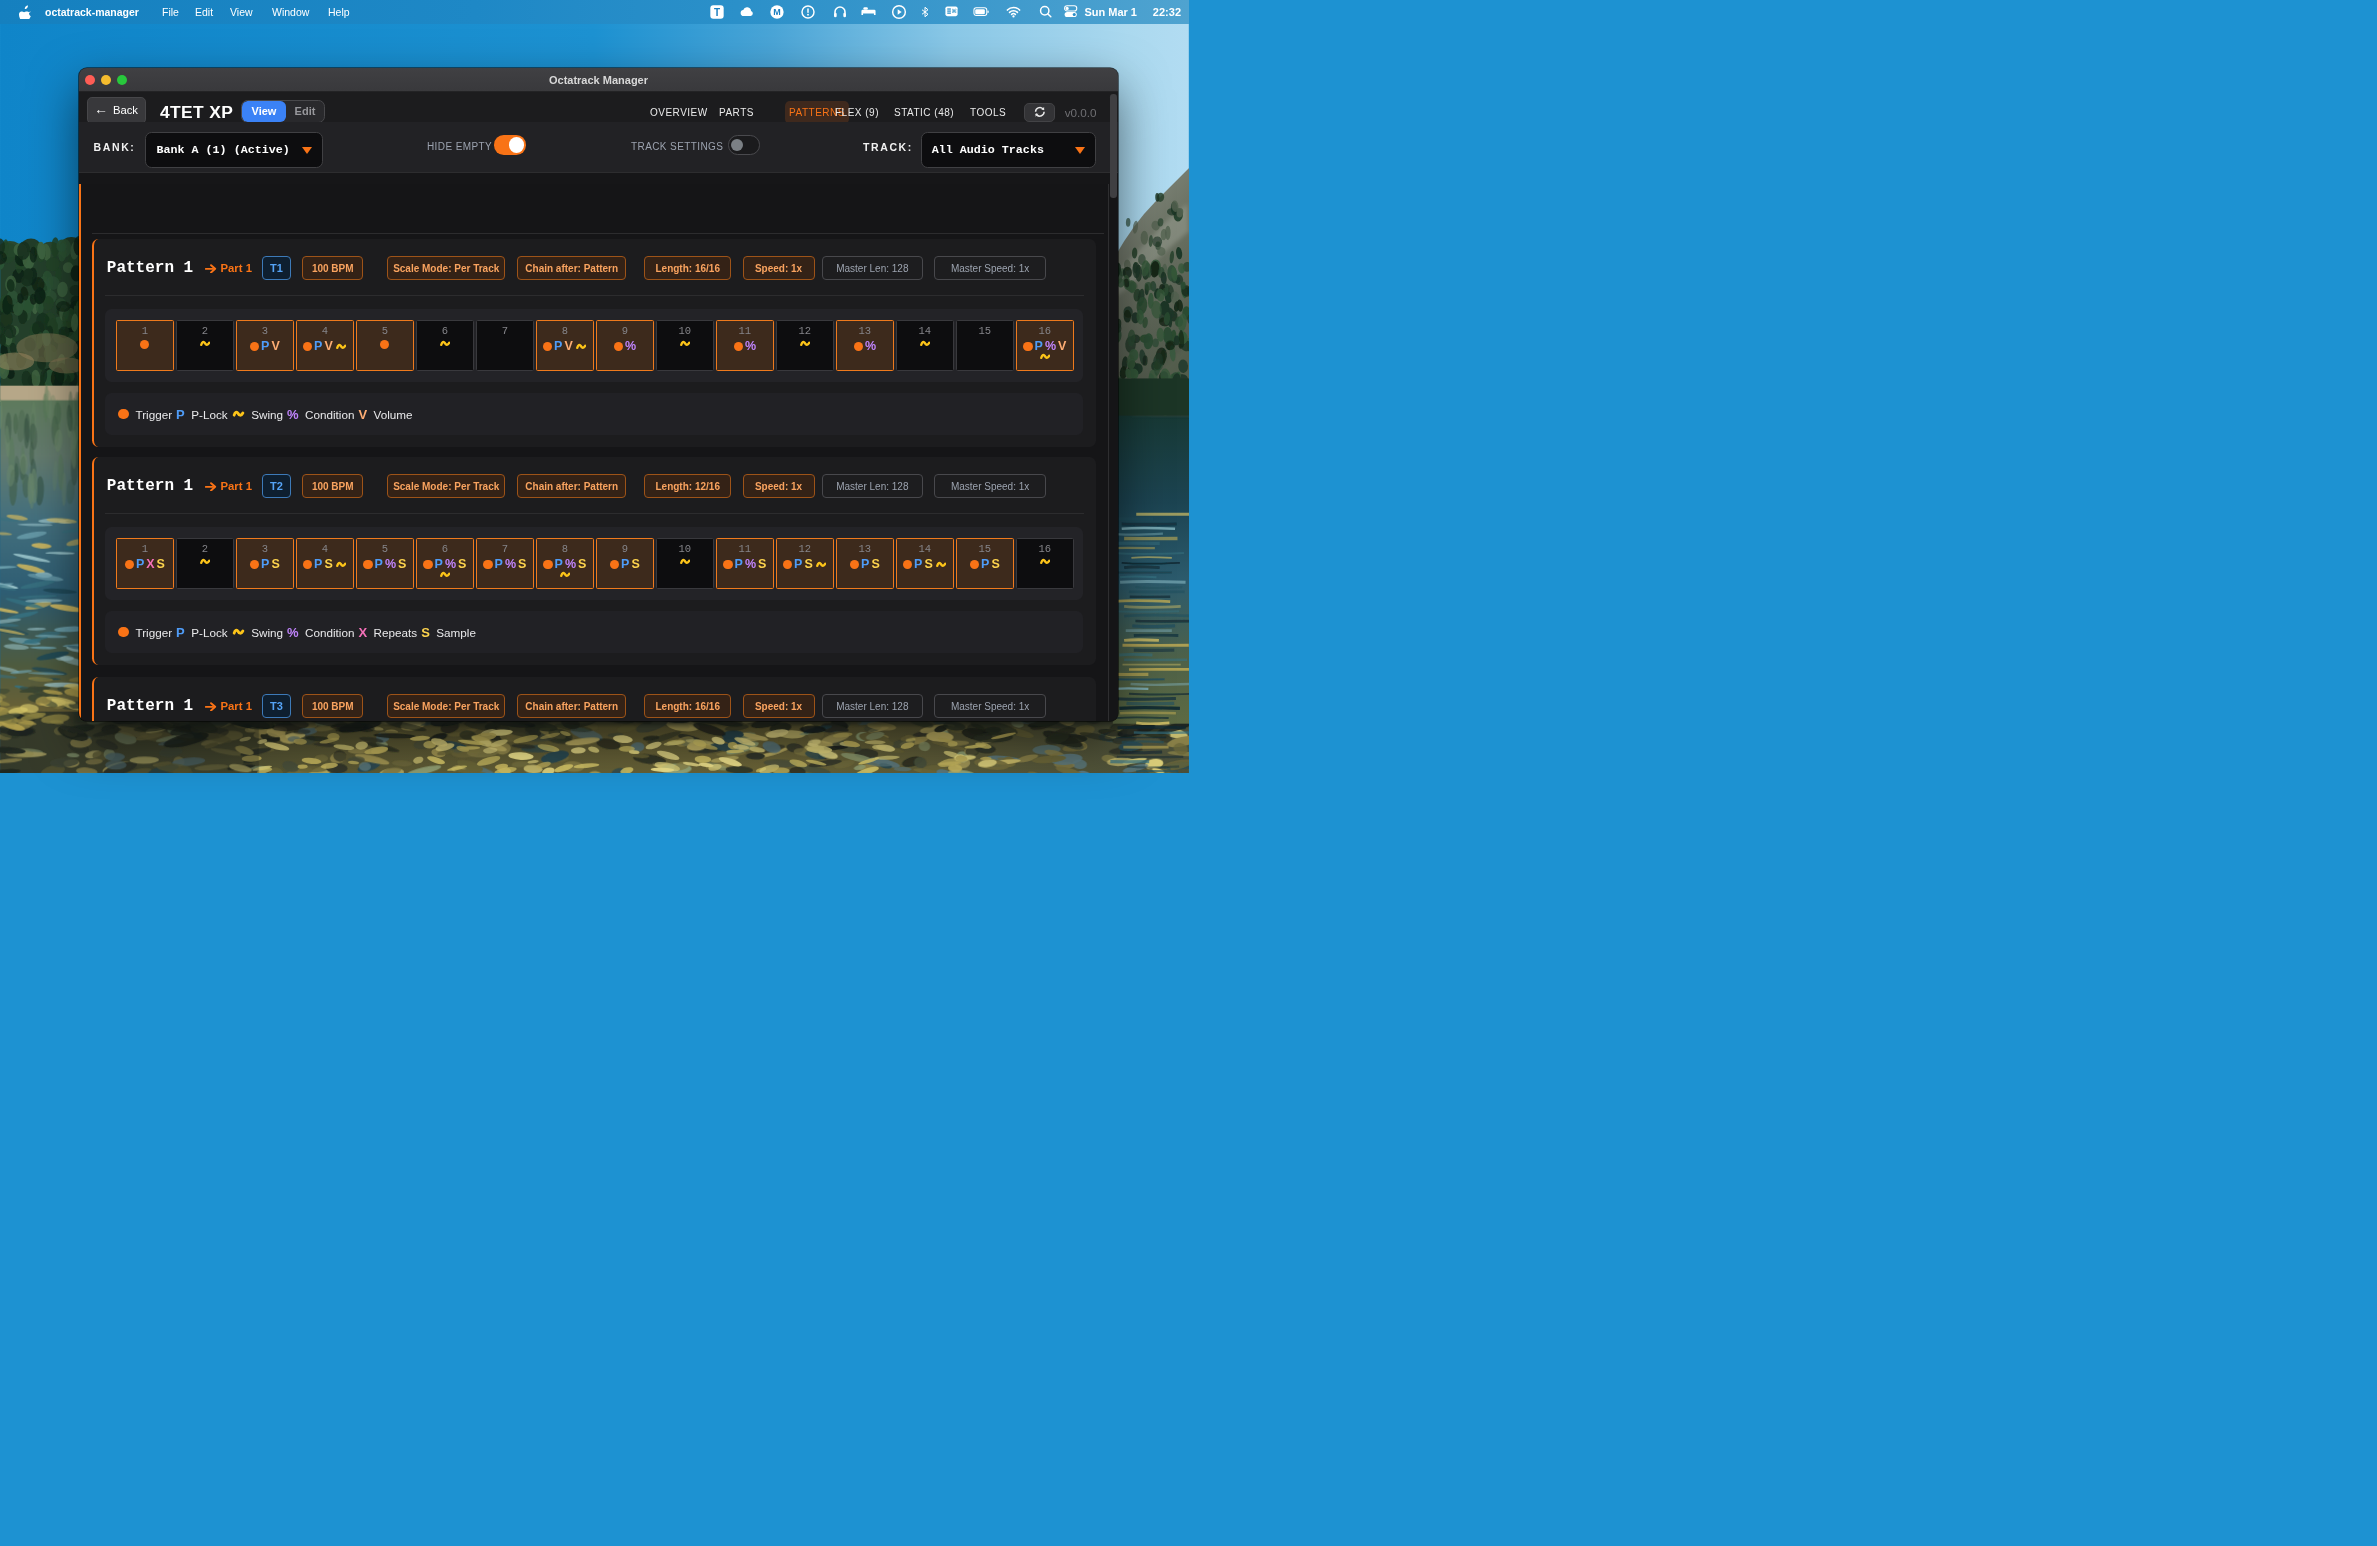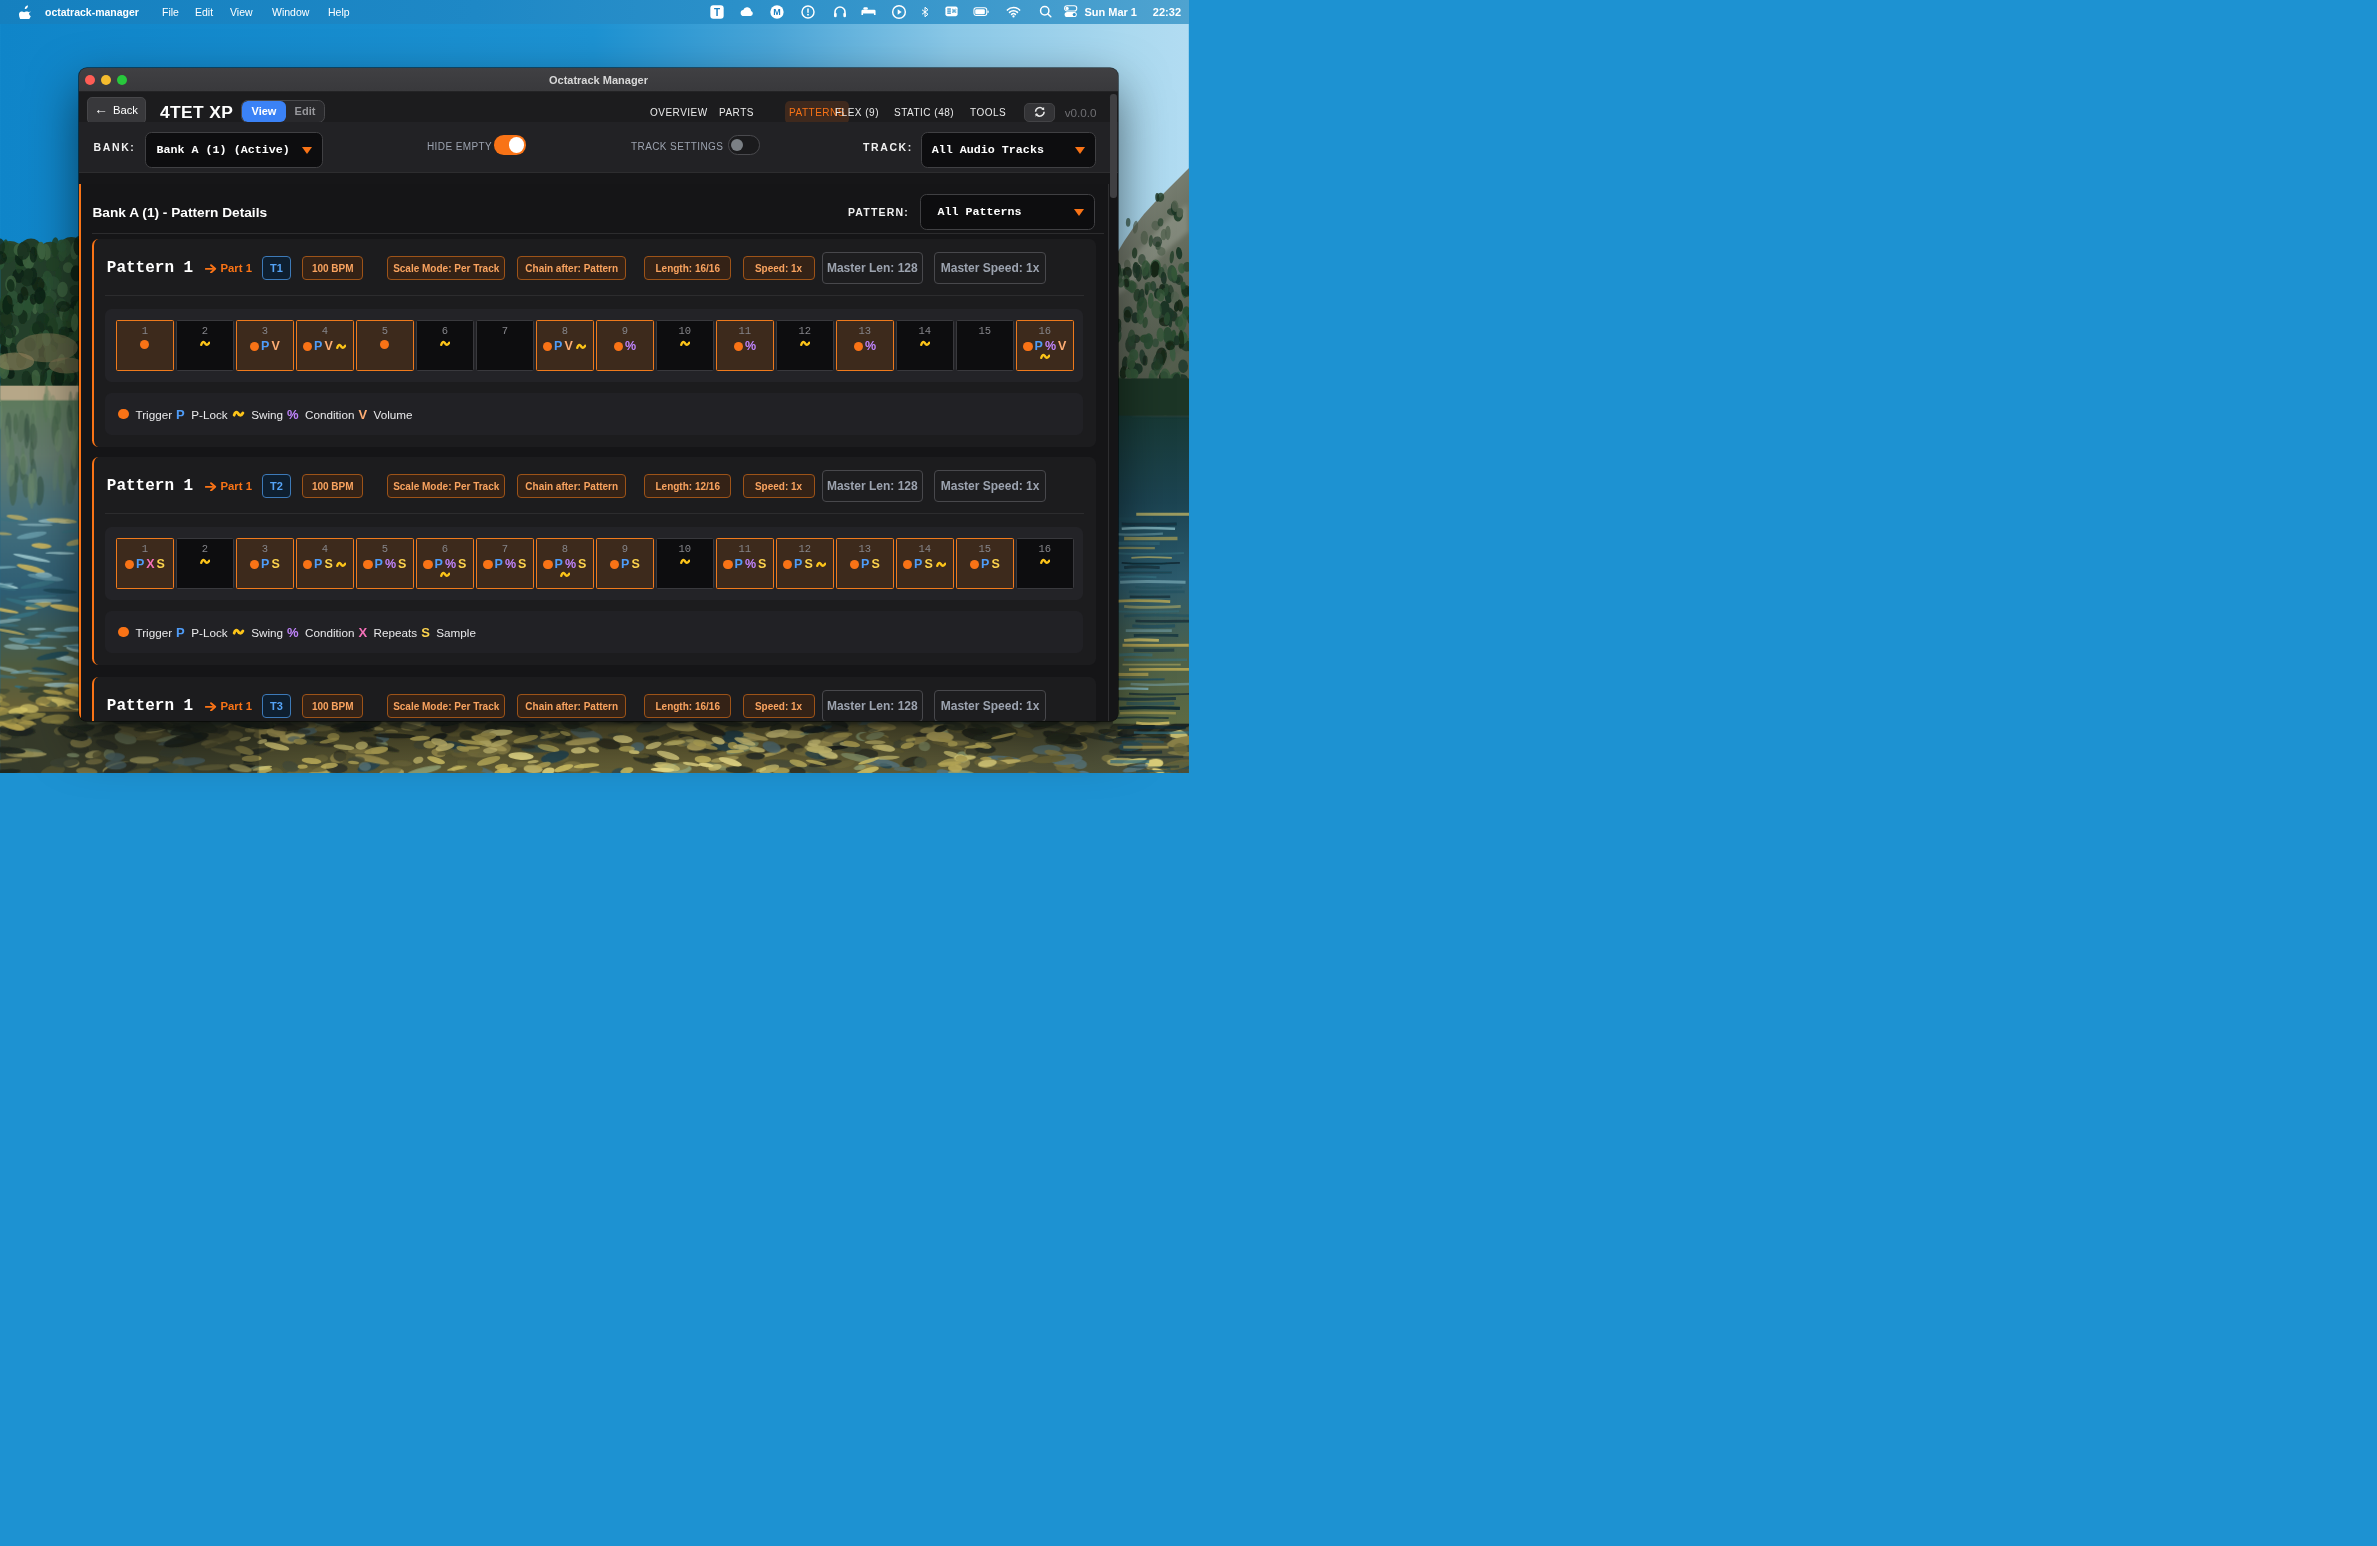--- a/index.html
+++ b/index.html
@@ -42,21 +42,21 @@
 #secthead .t{position:absolute;left:0.4px;top:14.6px;color:#fff;font-size:13.7px;font-weight:bold}
 #patlabel{position:absolute;right:188px;top:15.4px;color:#f2f2f2;font-weight:bold;font-size:10.5px;letter-spacing:1.2px}
 #sectdiv{position:absolute;left:11.3px;top:49px;width:1012px;border-top:0.8px solid #2c2c2e}
 
 .card{position:absolute;left:10.5px;width:1004px;height:208px;background:#1c1c1e;border-left:2.4px solid #f97316;border-radius:6.5px}
 .chead{position:absolute;left:13.3px;top:17.4px;right:9.7px;height:24px;display:flex;align-items:center;white-space:nowrap}
 .ptitle{font-family:"Liberation Mono",monospace;font-weight:bold;font-size:16px;color:#fff}
 .part{color:#f97316;font-weight:bold;font-size:11.3px;margin-left:12px;display:inline-flex;align-items:center}
 .tchip{margin-left:10px;height:24px;width:29px;display:inline-flex;align-items:center;justify-content:center;background:#0e1f30;border:1.2px solid #3d7ab8;border-radius:4px;color:#55a3f5;font-weight:bold;font-size:11px}
 .ochip{height:24px;display:inline-flex;align-items:center;justify-content:center;background:#342216;border:1.2px solid #9d5318;border-radius:4px;color:#f9a35f;font-weight:bold;font-size:10px;white-space:nowrap}
-.gchip{height:32px;display:inline-flex;align-items:center;justify-content:center;background:#1d1d1f;border:1.2px solid #48484c;border-radius:4px;color:#9ca3af;font-weight:bold;font-size:12px;white-space:nowrap}
+.gchip{height:24px;display:inline-flex;align-items:center;justify-content:center;background:#1d1d1f;border:1.2px solid #48484c;border-radius:4px;color:#9ca3af;font-weight:normal;font-size:10px;white-space:nowrap}
 .cdiv{position:absolute;left:11.3px;top:56px;right:12px;border-top:0.8px solid #2c2c2e}
 .gridp{position:absolute;left:11.3px;top:70px;width:978px;height:73px;background:#232327;border-radius:6.5px}
 .cells{position:absolute;left:11px;top:11.3px;display:grid;grid-template-columns:repeat(16,58px);grid-column-gap:2px;column-gap:2px}
 .cell{height:51px;border-radius:1.6px;position:relative;text-align:center}
 .cf{background:#3d2a1c;border:1.2px solid #ef7a1c}
 .ce{background:#0d0d0f;border:0.8px solid #39393d}
 .cn{margin-top:4px;font-size:10.5px;color:#85858a;line-height:12px;font-family:"Liberation Mono",monospace}
 .cs{margin-top:2.4px;display:flex;align-items:center;justify-content:center;gap:2px;font-weight:bold;font-size:12.5px;line-height:13.7px}
 .c2{margin-top:-0.8px}
 .cell .wv{margin:0 0.8px}
@@ -1332,25 +1332,20 @@
         <div class="knob"></div>
       </div>
     <div class="mut" style="left:552px">TRACK SETTINGS</div>
     <div class="tog togoff" style="left:649px">
         <div class="knob"></div>
       </div>
     <div class="flabel" style="left:784px">TRACK:</div>
     <div class="dd" style="left:842px;top:10px;width:175px;height:36px;padding-left:9.7px">All&nbsp;Audio&nbsp;Tracks<span class="car"></span></div>
   </div>
   <div id="content">
-    <div id="secthead">
-      <div class="t">Bank A (1) - Pattern Details</div>
-      <div id="patlabel">PATTERN:</div>
-      <div class="dd" style="right:1.6px;top:3.6px;width:175px;height:36px;padding-left:16px">All&nbsp;Patterns<span class="car"></span></div>
-    </div>
     <div id="sectdiv"></div>
     <div class="card" style="top:55px">
 <div class="chead">
           <span class="ptitle">Pattern 1</span>
           <span class="part">
             <svg width="11.3" height="9.7" viewBox="0 0 14 12">
               <path d="M1 6h9" stroke="#f97316" stroke-width="2.4" stroke-linecap="round"></path>
               <path d="M7.5 1.5 L12.6 6 L7.5 10.5" stroke="#f97316" stroke-width="2.4" fill="none" stroke-linecap="round" stroke-linejoin="round"></path>
             </svg>
             <span style="margin-left:4px">Part 1</span>

